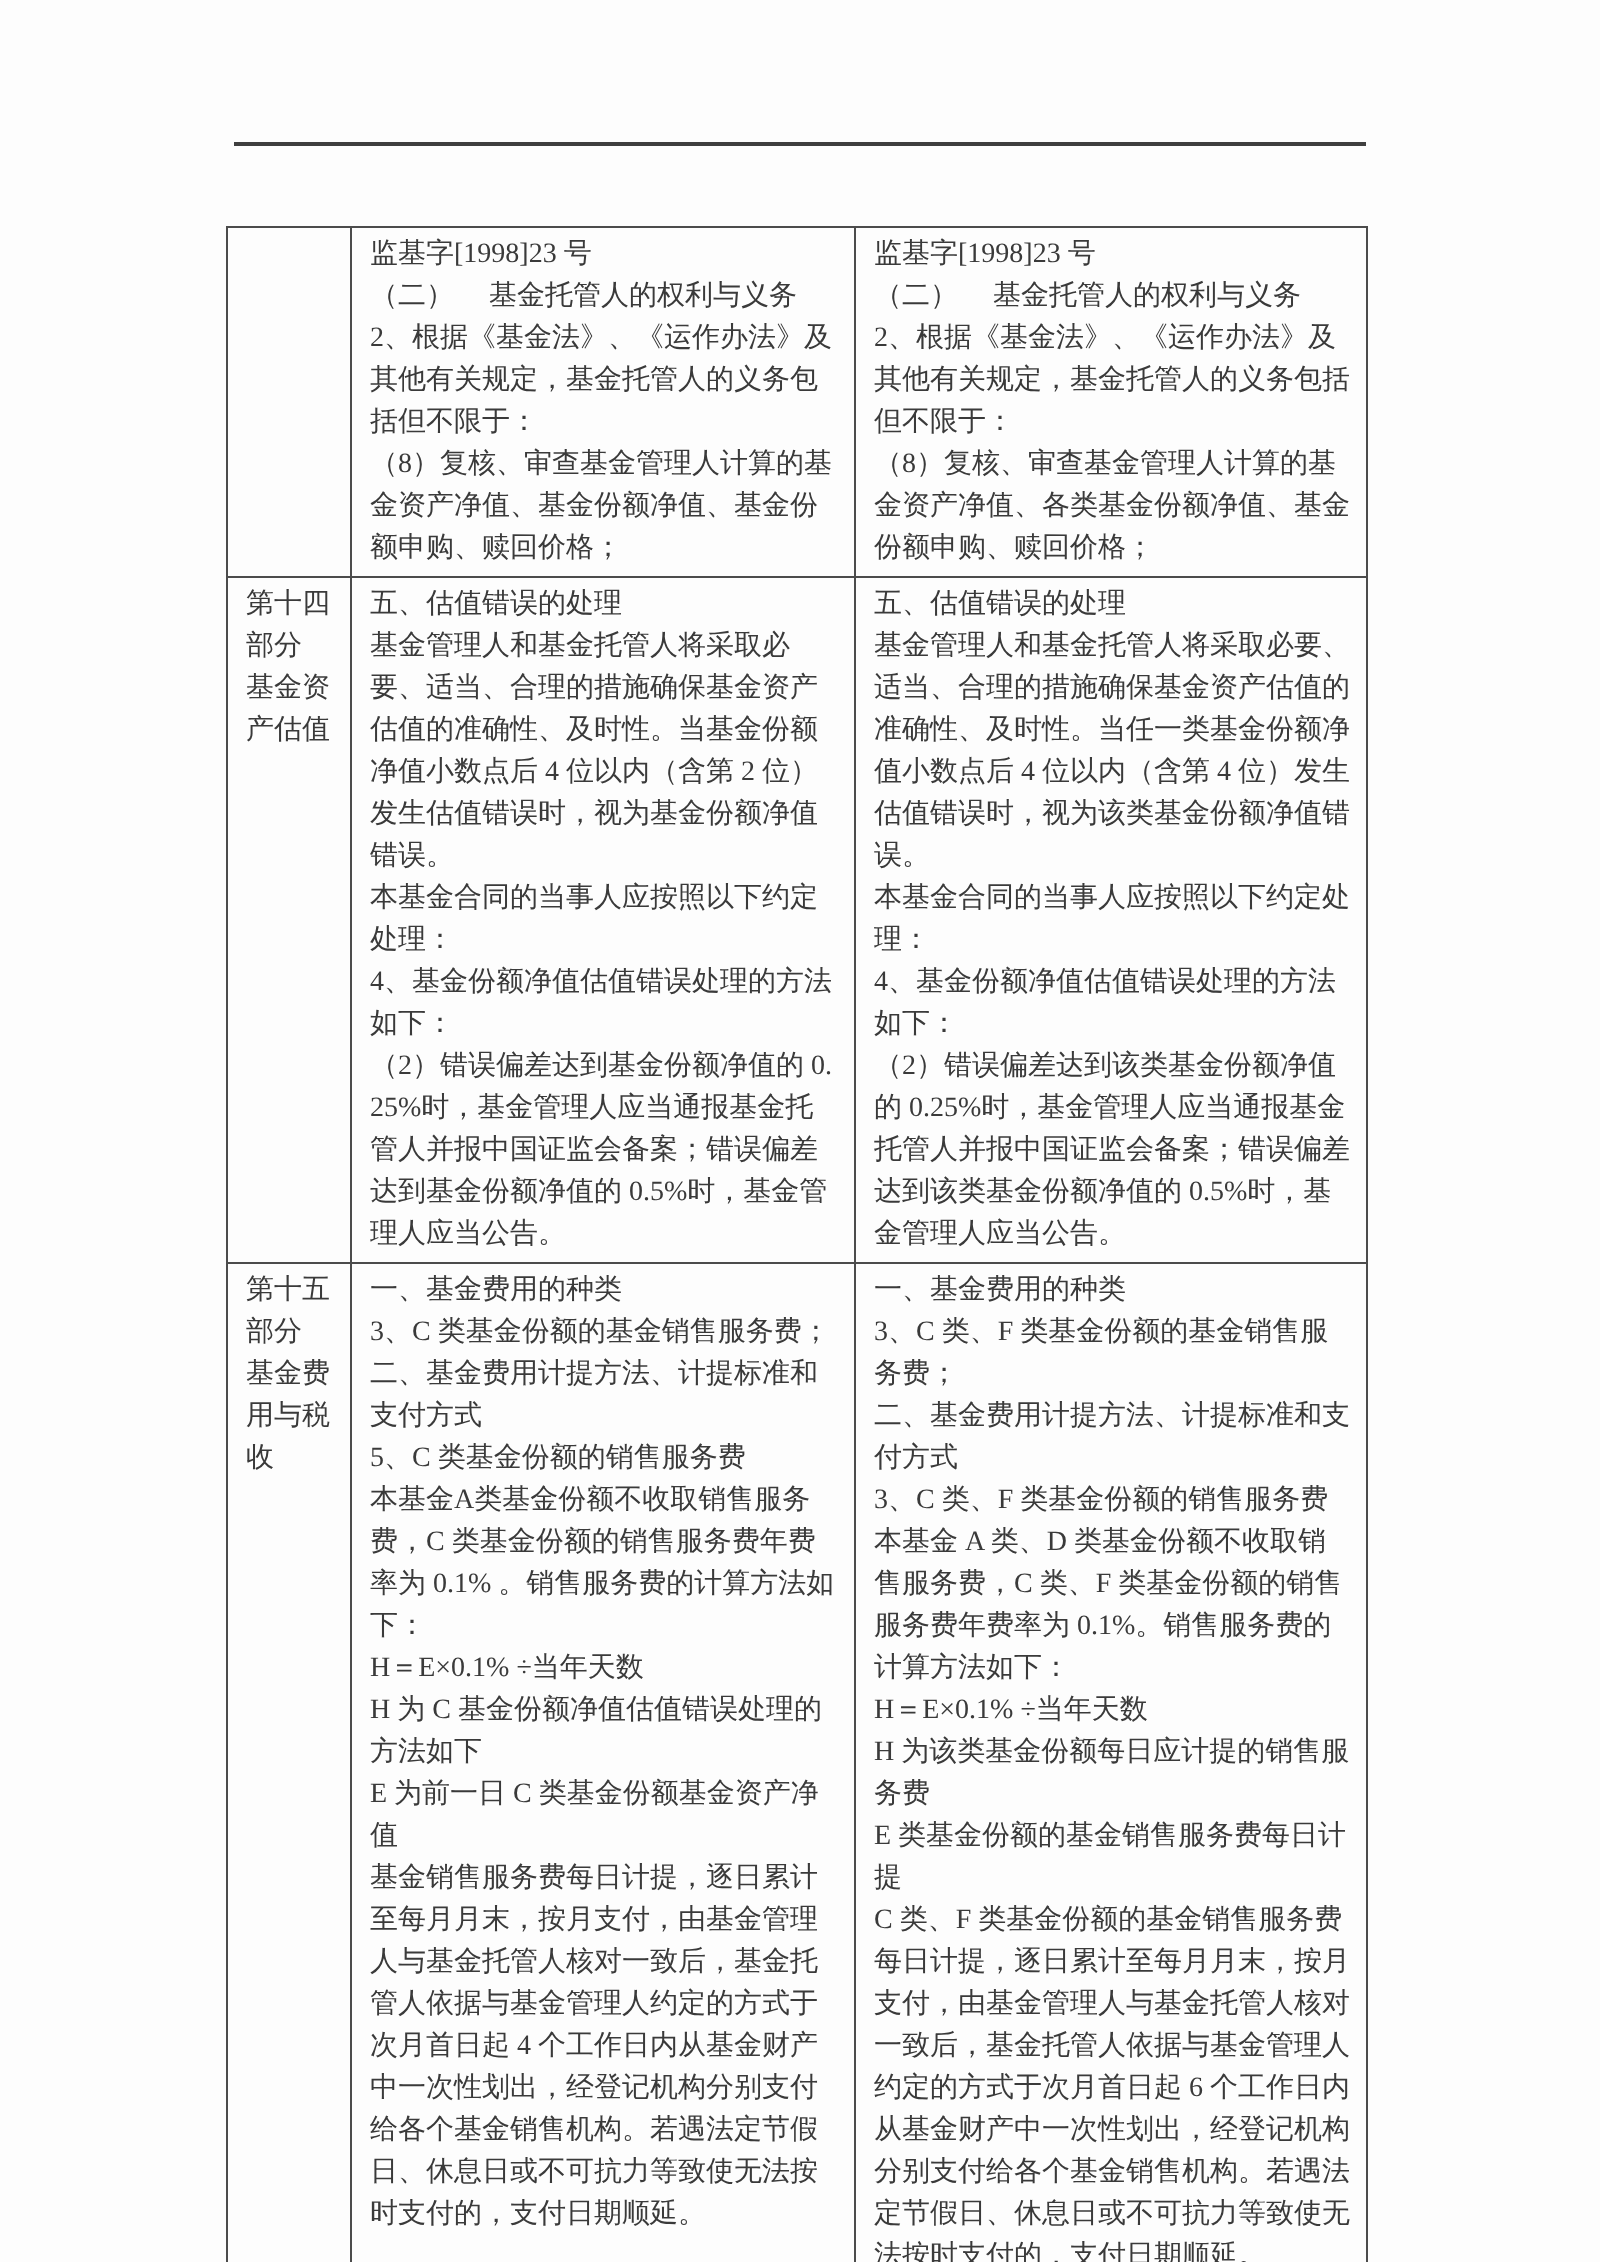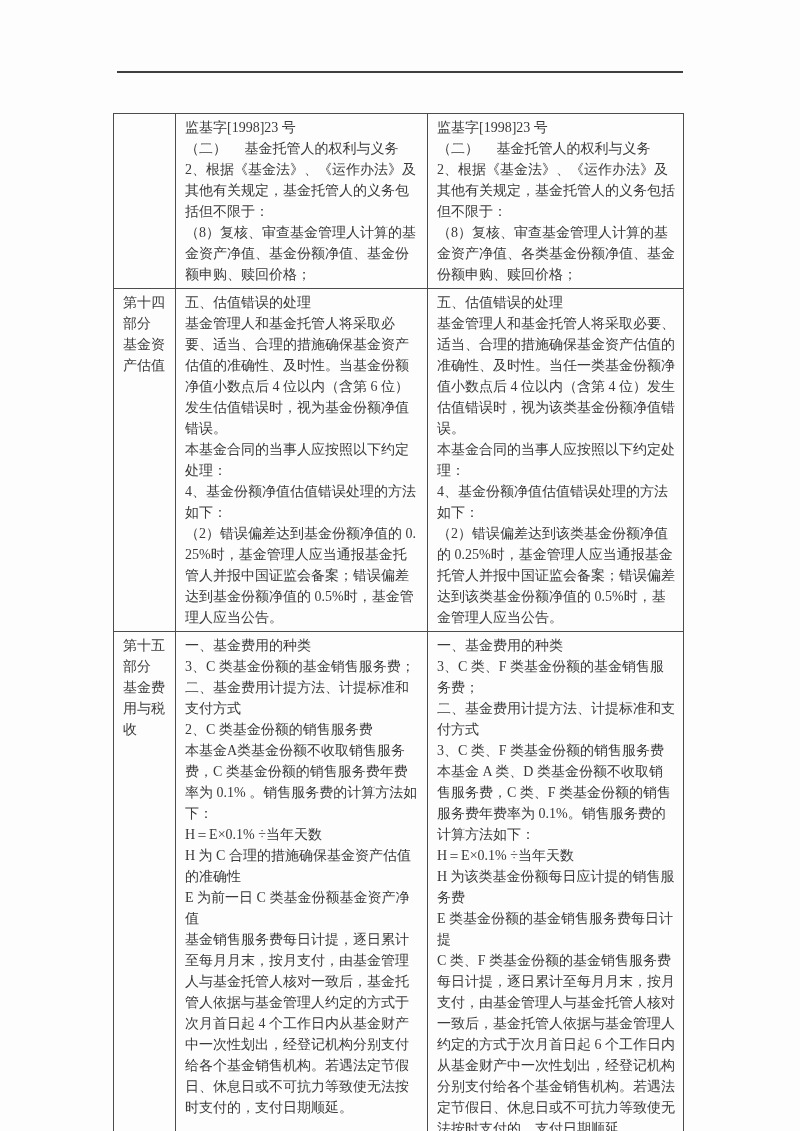--- a/index.html
+++ b/index.html
@@ -78,21 +78,21 @@
             <p class="para">（8）复核、审查基金管理人计算的基金资产净值、各类基金份额净值、基金份额申购、赎回价格；</p>
           </td>
       </tr>
       <tr class="row-2">
         <td class="label-cell">
             <p class="para">第十四部分</p>
             <p class="para">基金资产估值</p>
           </td>
         <td>
             <p class="para">五、估值错误的处理</p>
-            <p class="para">基金管理人和基金托管人将采取必要、适当、合理的措施确保基金资产估值的准确性、及时性。当基金份额净值小数点后 4 位以内（含第 6 位）发生估值错误时，视为基金份额净值错误。</p>
+            <p class="para">基金管理人和基金托管人将采取必要、适当、合理的措施确保基金资产估值的准确性、及时性。当基金份额净值小数点后 4 位以内（含第 2 位）发生估值错误时，视为基金份额净值错误。</p>
             <p class="para">本基金合同的当事人应按照以下约定处理：</p>
             <p class="para">4、基金份额净值估值错误处理的方法如下：</p>
             <p class="para">（2）错误偏差达到基金份额净值的 0.25%时，基金管理人应当通报基金托管人并报中国证监会备案；错误偏差达到基金份额净值的 0.5%时，基金管理人应当公告。</p>
           </td>
         <td>
             <p class="para">五、估值错误的处理</p>
             <p class="para">基金管理人和基金托管人将采取必要、适当、合理的措施确保基金资产估值的准确性、及时性。当任一类基金份额净值小数点后 4 位以内（含第 4 位）发生估值错误时，视为该类基金份额净值错误。</p>
             <p class="para">本基金合同的当事人应按照以下约定处理：</p>
             <p class="para">4、基金份额净值估值错误处理的方法如下：</p>
             <p class="para">（2）错误偏差达到该类基金份额净值的 0.25%时，基金管理人应当通报基金托管人并报中国证监会备案；错误偏差达到该类基金份额净值的 0.5%时，基金管理人应当公告。</p>
@@ -100,24 +100,24 @@
       </tr>
       <tr class="row-3">
         <td class="label-cell">
             <p class="para">第十五部分</p>
             <p class="para">基金费用与税收</p>
           </td>
         <td>
             <p class="para">一、基金费用的种类</p>
             <p class="para">3、C 类基金份额的基金销售服务费；</p>
             <p class="para">二、基金费用计提方法、计提标准和支付方式</p>
-            <p class="para">2、C 类基金份额的销售服务费</p>
+            <p class="para">5、C 类基金份额的销售服务费</p>
             <p class="para">本基金A类基金份额不收取销售服务费，C 类基金份额的销售服务费年费率为 0.1% 。销售服务费的计算方法如下：</p>
             <p class="para">H＝E×0.1%  ÷当年天数</p>
-            <p class="para">H 为 C 合理的措施确保基金资产估值的准确性</p>
+            <p class="para">H 为 C 基金份额净值估值错误处理的方法如下</p>
             <p class="para">E 为前一日 C 类基金份额基金资产净值</p>
             <p class="para">基金销售服务费每日计提，逐日累计至每月月末，按月支付，由基金管理人与基金托管人核对一致后，基金托管人依据与基金管理人约定的方式于次月首日起 4 个工作日内从基金财产中一次性划出，经登记机构分别支付给各个基金销售机构。若遇法定节假日、休息日或不可抗力等致使无法按时支付的，支付日期顺延。</p>
           </td>
         <td>
             <p class="para">一、基金费用的种类</p>
             <p class="para">3、C 类、F 类基金份额的基金销售服务费；</p>
             <p class="para">二、基金费用计提方法、计提标准和支付方式</p>
             <p class="para">3、C 类、F 类基金份额的销售服务费</p>
             <p class="para">本基金 A 类、D 类基金份额不收取销售服务费，C 类、F 类基金份额的销售服务费年费率为 0.1%。销售服务费的计算方法如下：</p>
             <p class="para">H＝E×0.1%  ÷当年天数</p>

